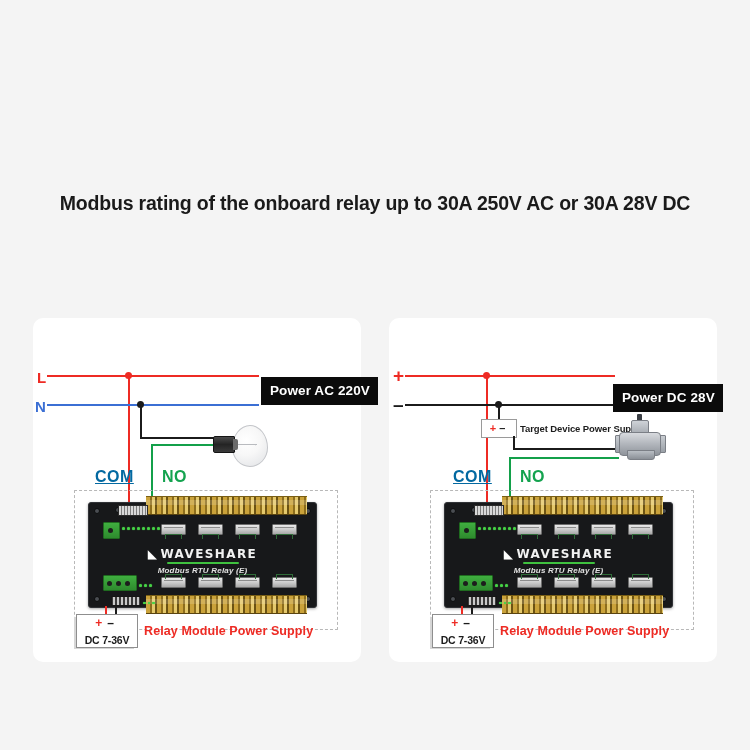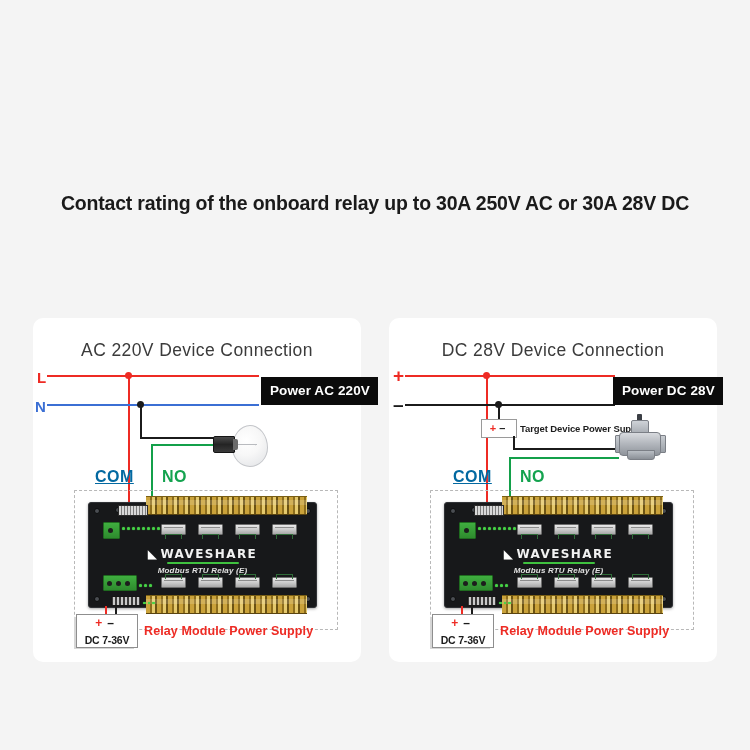--- a/index.html
+++ b/index.html
@@ -267,25 +267,24 @@
     position:absolute;left:12px;top:32px;width:26px;height:8px;
     background:linear-gradient(180deg,#b9bec4,#8b9097);
     border:1px solid #7b7f86;border-radius:0 0 3px 3px;
   }
 </style>
 </head>
 <body>
 
 <div id="page">
 
-  <div class="page-subtitle">Contact rating of the onboard relay up to 30A 250V AC or 30A 28V DC</div>
+  <div class="page-subtitle">Modbus rating of the onboard relay up to 30A 250V AC or 30A 28V DC</div>
 
   <div class="card left">
 
-    <div class="card-title">AC 220V Device Connection</div>
 
     <div class="rail-label l" style="left:4px;top:52px;">L</div>
     <div class="wire h-wire red" style="left:14px;top:57px;width:212px;"></div>
     <div class="dot red" style="left:92px;top:54px;"></div>
 
     <div class="wire v-wire red" style="left:95px;top:57px;height:152px;"></div>
 
     <div class="rail-label n" style="left:2px;top:81px;">N</div>
     <div class="wire h-wire blue" style="left:14px;top:86px;width:212px;"></div>
     <div class="dot black" style="left:104px;top:83px;"></div>
@@ -388,33 +387,32 @@
 
     <div class="dc-box" style="left:43px;top:296px;">
       <div class="pm"><span>+</span><span class="mi">–</span></div>
       <div class="vv">DC 7-36V</div>
     </div>
     <div class="supply-caption" style="left:111px;top:306px;">Relay Module Power Supply</div>
   </div>
 
   <div class="card right">
 
-    <div class="card-title">DC 28V Device Connection</div>
 
     <div class="rail-label plus" style="left:4px;top:48px;">+</div>
     <div class="wire h-wire red" style="left:16px;top:57px;width:210px;"></div>
     <div class="dot red" style="left:94px;top:54px;"></div>
     <div class="wire v-wire red" style="left:97px;top:57px;height:152px;"></div>
 
     <div class="rail-label minus" style="left:4px;top:77px;">–</div>
     <div class="wire h-wire black" style="left:16px;top:86px;width:210px;"></div>
     <div class="dot black" style="left:106px;top:83px;"></div>
     <div class="wire v-wire black" style="left:109px;top:86px;height:16px;"></div>
 
-    <div class="power-label" style="left:224px;top:59px;">Power DC 28V</div>
+    <div class="power-label" style="left:224px;top:66px;">Power DC 28V</div>
 
     <div class="tgt-box" style="left:92px;top:101px;">
       <div class="pm"><span>+</span><span class="mi">–</span></div>
     </div>
     <div class="tgt-caption" style="left:131px;top:105px;">Target Device Power Supply</div>
 
     <div class="wire v-wire black" style="left:124px;top:118px;height:13px;"></div>
     <div class="wire h-wire black" style="left:124px;top:130px;width:106px;"></div>
 
     <div class="wire v-wire green" style="left:120px;top:139px;height:70px;"></div>

